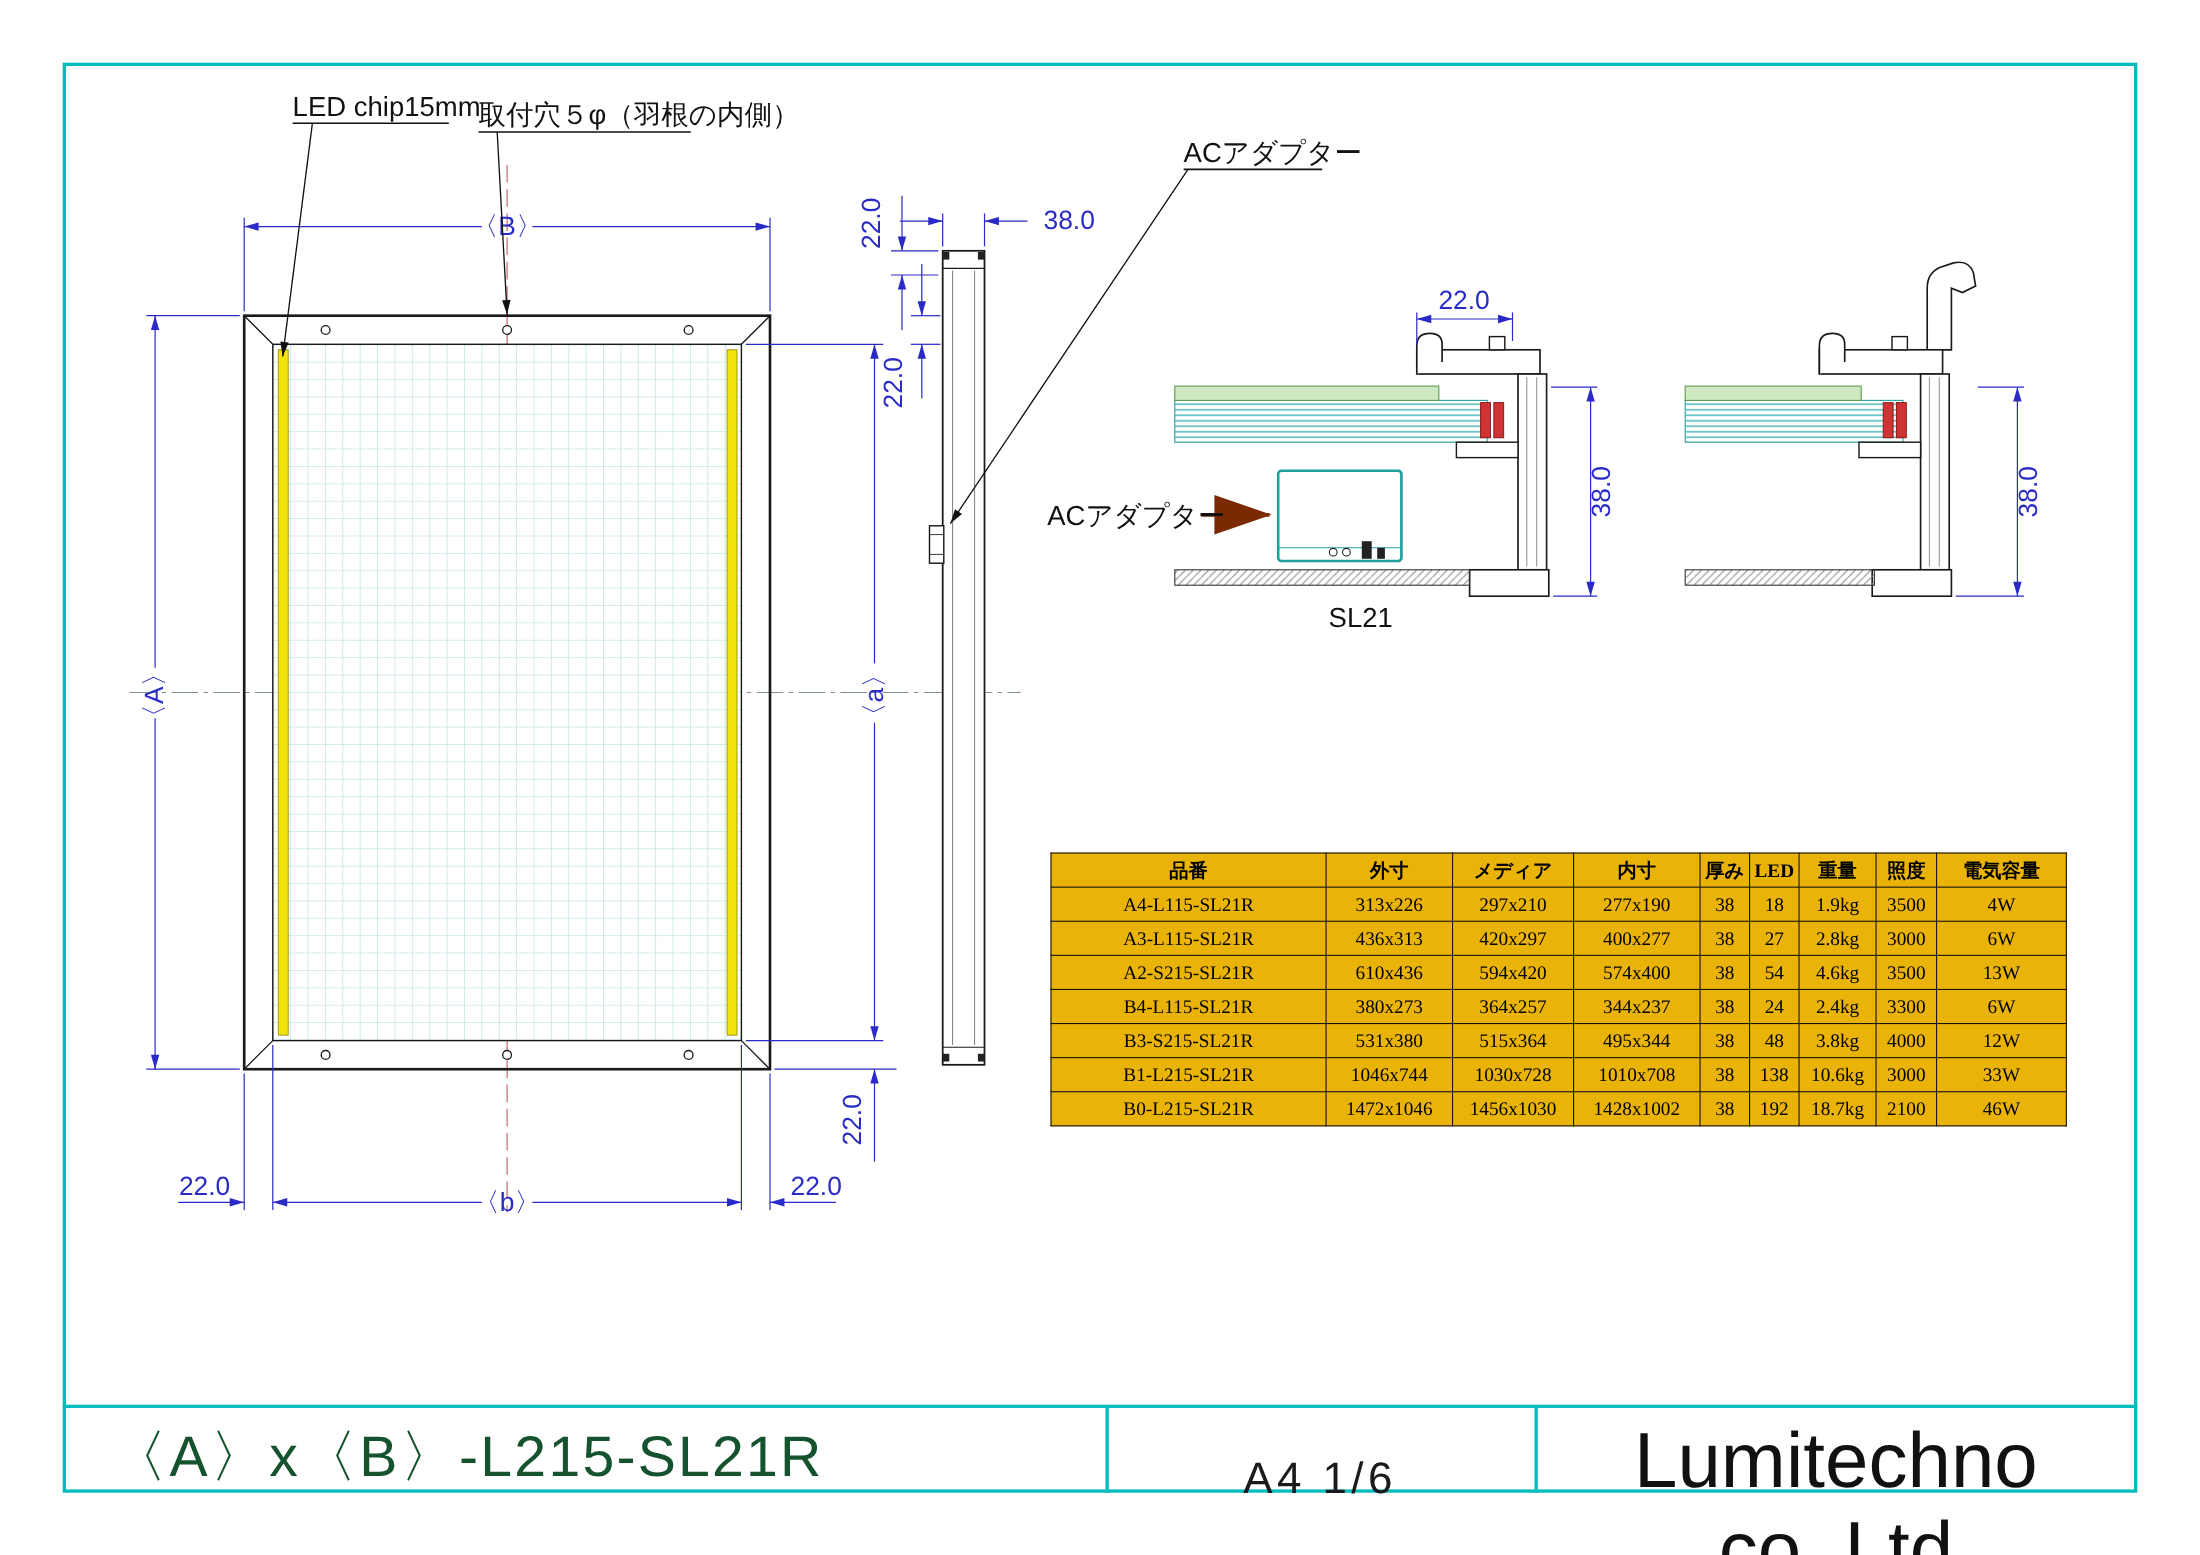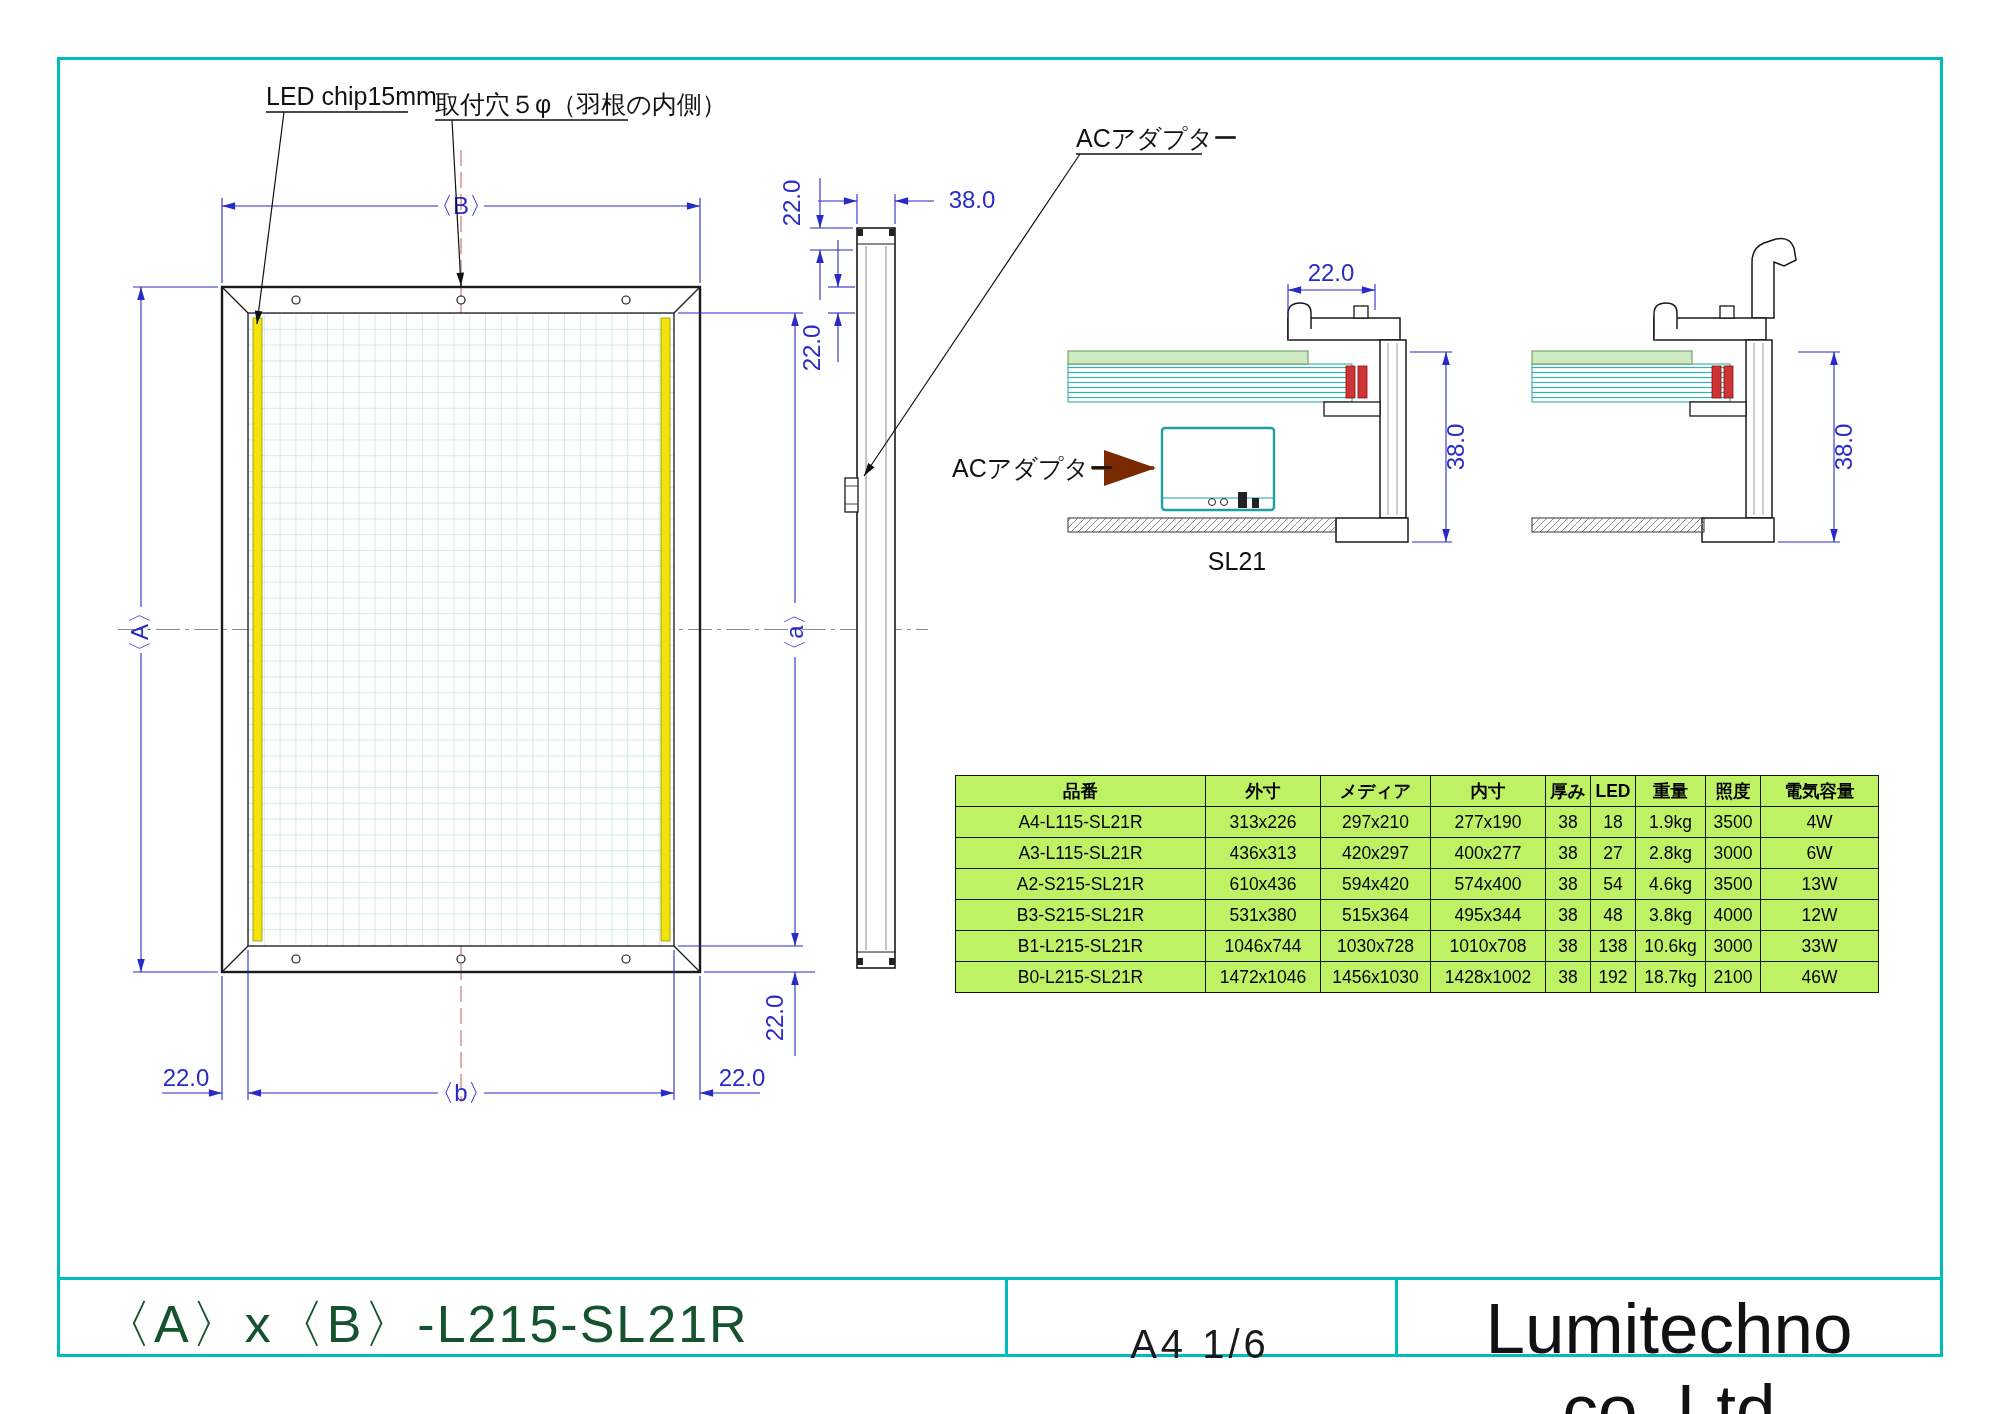--- a/index.html
+++ b/index.html
@@ -18,21 +18,21 @@
   .tb-v1{left:1005px;} .tb-v2{left:1395px;}
   .title-left{position:absolute;left:100px;top:1290px;width:900px;font-size:52px;
               color:#14532d;letter-spacing:2px;white-space:nowrap;}
   .title-sheet{position:absolute;left:1008px;top:1298px;width:384px;text-align:center;
                font-size:40px;color:#1a1a1a;letter-spacing:4px;margin-top:24px;}
   .title-company{position:absolute;left:1398px;top:1288px;width:542px;text-align:center;
                  font-size:71px;color:#111;}
 
   
   table.spec{position:absolute;left:955px;top:775px;border-collapse:collapse;
-             table-layout:fixed;background:#bef264;}
+             table-layout:fixed;background:#eab308;font-family:Liberation Serif, serif;}
   .spec th,.spec td{border:1.7px solid #151515;height:30px;font-size:17.5px;
                     text-align:center;padding:0 2px;color:#000;font-weight:500;
                     overflow:hidden;white-space:nowrap;}
   .spec th{font-weight:600;}
 </style>
 </head>
 <body>
 
 <div class="page">
 
@@ -280,20 +280,31 @@
           <td>610x436</td>
           <td>594x420</td>
           <td>574x400</td>
           <td>38</td>
           <td>54</td>
           <td>4.6kg</td>
           <td>3500</td>
           <td>13W</td>
         </tr>
         <tr>
+          <td>B4-L115-SL21R</td>
+          <td>380x273</td>
+          <td>364x257</td>
+          <td>344x237</td>
+          <td>38</td>
+          <td>24</td>
+          <td>2.4kg</td>
+          <td>3300</td>
+          <td>6W</td>
+        </tr>
+        <tr>
           <td>B3-S215-SL21R</td>
           <td>531x380</td>
           <td>515x364</td>
           <td>495x344</td>
           <td>38</td>
           <td>48</td>
           <td>3.8kg</td>
           <td>4000</td>
           <td>12W</td>
         </tr>

